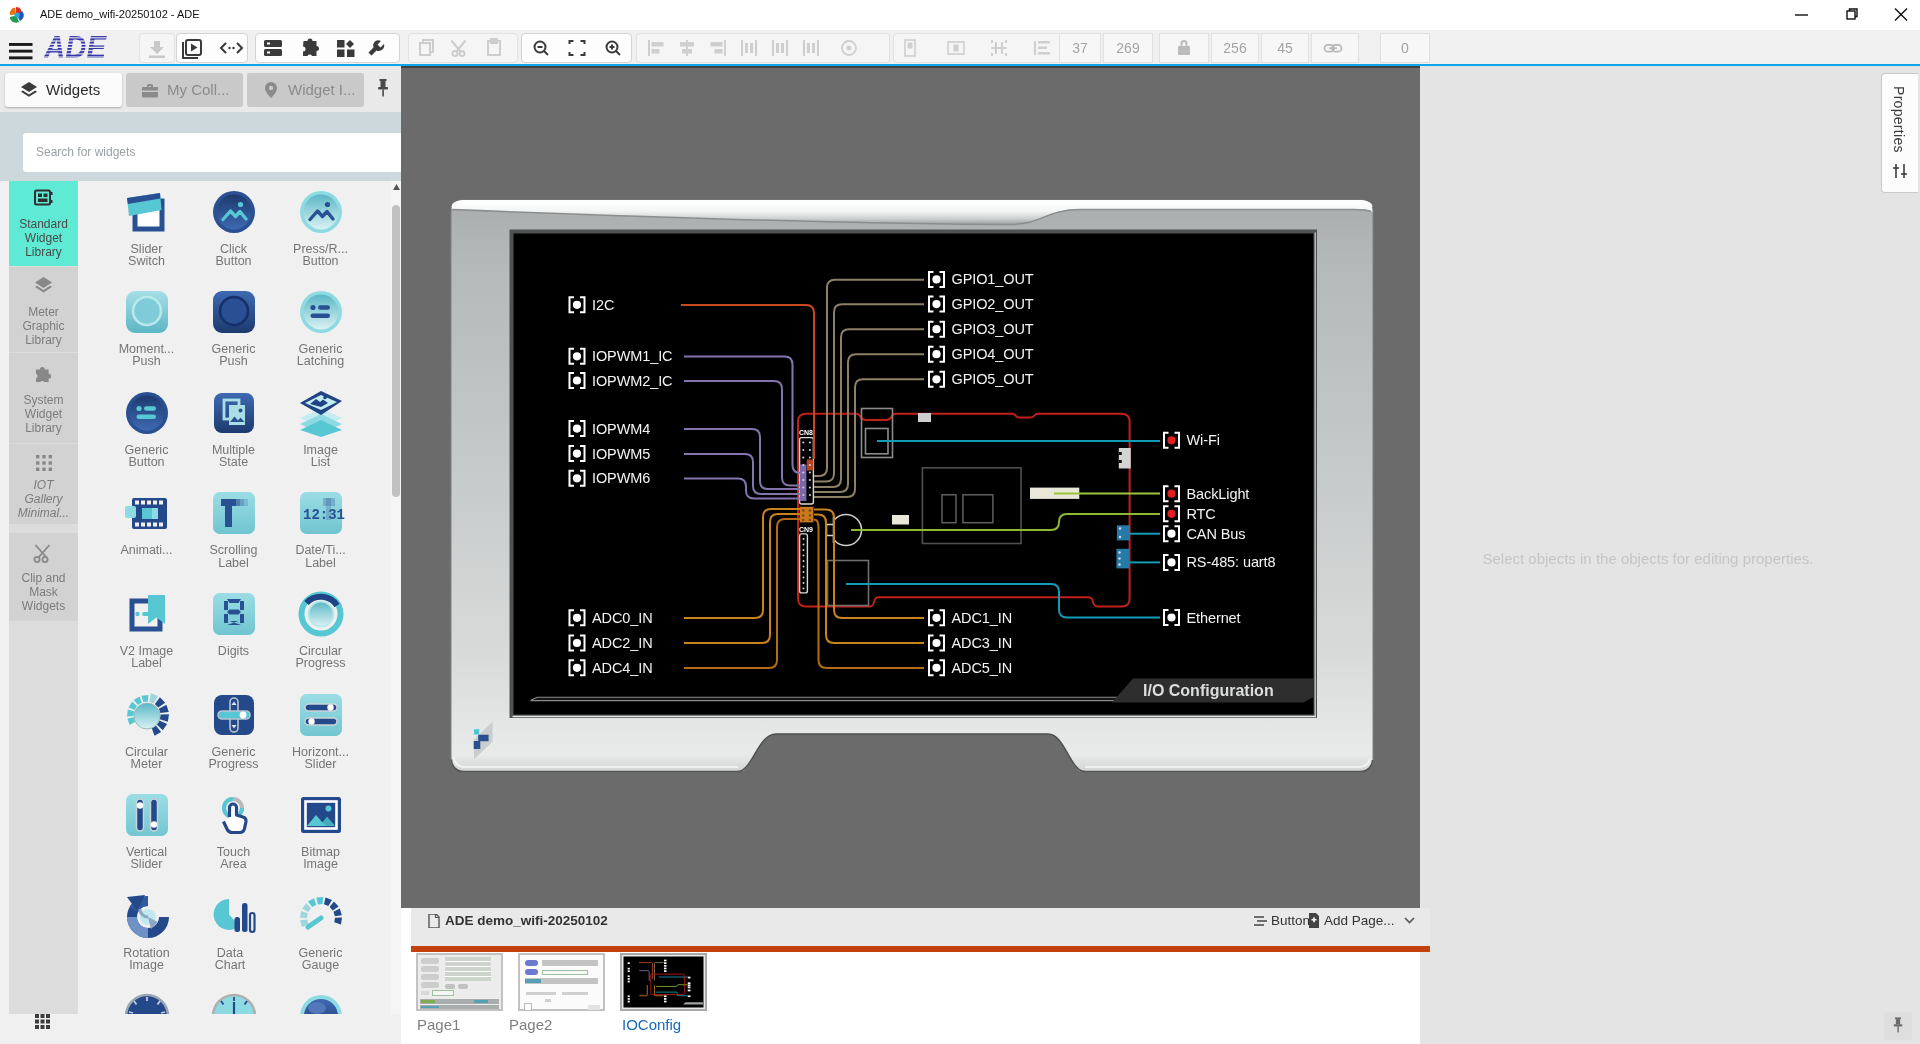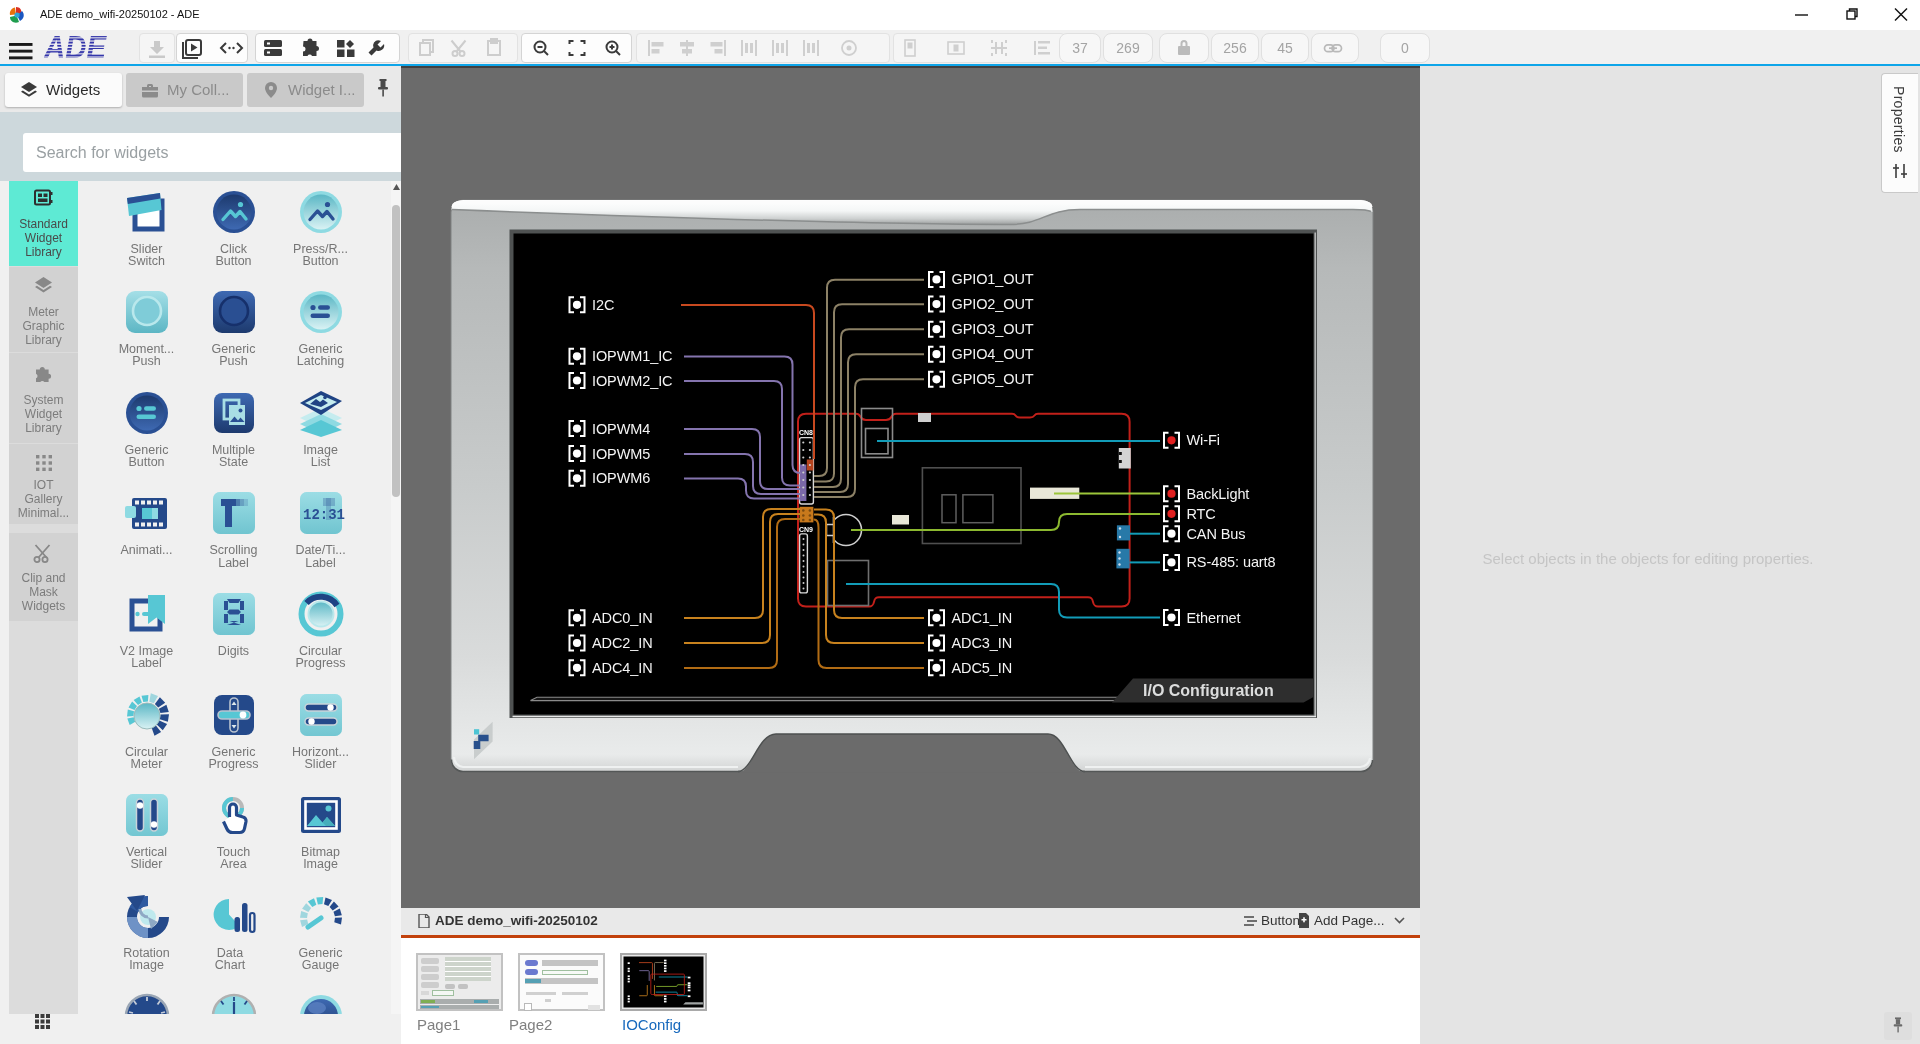--- a/index.html
+++ b/index.html
@@ -3,41 +3,41 @@
 <meta charset="utf-8">
 <style>
 * { margin:0; padding:0; box-sizing:border-box; }
 html,body { width:1920px; height:1044px; overflow:hidden; font-family:"Liberation Sans", sans-serif; background:#fff; }
 .abs { position:absolute; }
 #titlebar { position:absolute; left:0; top:0; width:1920px; height:30px; background:#ffffff; }
 #titlebar .ttext { position:absolute; left:40px; top:8px; font-size:11px; color:#111; }
 #toolbar { position:absolute; left:0; top:30px; width:1920px; height:36px; background:#f0f0f0; border-bottom:2px solid #0ea5e9; }
 .tgroup { position:absolute; top:3px; height:30px; background:#fdfdfd; border:1px solid #d4d4d4; border-radius:4px; }
 .tgroup.dis { background:#f5f5f5; border-color:#e2e2e2; }
-.numfield { position:absolute; top:3px; height:30px; background:#f7f7f7; border:1px solid #e0e0e0; border-radius:8px; color:#a4a4a4; font-size:14px; text-align:center; line-height:28px; }
+.numfield { position:absolute; top:3px; height:30px; background:#f7f7f7; border:1px solid #e0e0e0; border-radius:0; color:#a4a4a4; font-size:14px; text-align:center; line-height:28px; }
 #leftpanel { position:absolute; left:0; top:66px; width:401px; height:978px; background:#f0f0f0; }
 #tabsrow { position:absolute; left:0; top:0; width:401px; height:46px; background:#e9e9e9; }
 .ltab { position:absolute; top:7px; height:34px; border-radius:3px; font-size:15px; }
 #searcharea { position:absolute; left:0; top:46px; width:401px; height:69px; background:#cdd8dc; }
-#searchbox { position:absolute; left:23px; top:21px; width:388px; height:39px; background:#ffffff; border-radius:3px; color:#9aa0a3; font-size:16px; line-height:39px; padding-left:13px; }
+#searchbox { position:absolute; left:23px; top:21px; width:388px; height:39px; background:#ffffff; border-radius:3px; color:#9aa0a3; font-size:12px; line-height:39px; padding-left:13px; }
 #railcol { position:absolute; left:9px; top:115px; width:69px; height:855px; background:#dcdcdc; }
 .railblk { position:absolute; left:0; width:69px; text-align:center; color:#7c7c7c; font-size:12px; line-height:14px; }
 .railblk.sel { background:#5eead4; color:#4a4a4a; }
 #gridarea { position:absolute; left:78px; top:115px; width:313px; height:855px; background:#f0f0f0; }
 .wlabel { position:absolute; width:86px; text-align:center; font-size:12.5px; line-height:12.3px; color:#757575; }
 .wicon { position:absolute; width:48px; height:48px; }
 #scrollbar { position:absolute; left:391px; top:115px; width:10px; height:855px; background:#f5f5f5; }
 #sthumb { position:absolute; left:1px; top:24px; width:8px; height:292px; background:#c1c1c1; border-radius:4px; }
 #canvas { position:absolute; left:401px; top:66px; width:1019px; height:842px; background:linear-gradient(#414141 0,#414141 2px,#6b6b6b 2px); }
 #rightpanel { position:absolute; left:1420px; top:66px; width:500px; height:978px; background:#e4e4e4; }
 #proptab { position:absolute; left:461px; top:7px; width:37px; height:120px; background:#fcfcfc; border:1px solid #c9c9c9; border-right:none; border-radius:4px 0 0 4px; }
 #proptext { position:absolute; left:9px; top:12px; writing-mode:vertical-rl; font-size:14px; color:#3c3c3c; letter-spacing:0.3px; }
 #selmsg { position:absolute; left:0; top:484px; width:456px; text-align:center; font-size:15px; color:#c5c5c5; }
 #bottompanel { position:absolute; left:401px; top:908px; width:1019px; height:136px; background:#ffffff; }
-#bphead { position:absolute; left:0; top:0; width:1019px; height:30px; background:#e9e9e9; border-bottom:3px solid #c2410c; }
+#bphead { position:absolute; left:10px; top:0; width:1019px; height:44px; background:#e9e9e9; border-bottom:6px solid #c2410c; }
 #bptitle { position:absolute; left:34px; top:5px; font-size:13.5px; font-weight:bold; color:#333; }
 .thumb { position:absolute; top:45px; width:87px; height:58px; background:#ececec; border:2px solid #c2c2c2; }
 .tlabel { position:absolute; top:108px; font-size:15px; color:#808080; }
 svg { display:block; }
 </style>
 </head>
 <body>
 
 <div id="titlebar">
   <svg class="abs" style="left:8px;top:6px" width="18" height="18" viewBox="0 0 18 18">
@@ -292,21 +292,21 @@
             <rect x="6.3" y="0" width="3.4" height="3.4"></rect>
             <rect x="12.6" y="0" width="3.4" height="3.4"></rect>
         <rect x="0" y="6.3" width="3.4" height="3.4"></rect>
             <rect x="6.3" y="6.3" width="3.4" height="3.4"></rect>
             <rect x="12.6" y="6.3" width="3.4" height="3.4"></rect>
         <rect x="0" y="12.6" width="3.4" height="3.4"></rect>
             <rect x="6.3" y="12.6" width="3.4" height="3.4"></rect>
             <rect x="12.6" y="12.6" width="3.4" height="3.4"></rect>
           </g>
       </svg>
-      <div style="position:absolute;top:34px;width:69px;">IOT<br>Gallery<br>Minimal...</div>
+      <div style="position:absolute;top:34px;width:69px;font-style:italic;">IOT<br>Gallery<br>Minimal...</div>
     </div>
     <div class="railblk" style="top:352px;height:88px;background:#d2d2d2;">
       <svg class="abs" style="left:24px;top:11px" width="21" height="21" viewBox="0 0 21 21" stroke="#888" fill="none" stroke-width="1.8">
         <circle cx="4" cy="15.5" r="2.6"></circle>
           <circle cx="12" cy="15.5" r="2.6"></circle>
         <path d="M5.5 13.5 L16.5 1 M13.5 13.5 L2.5 1"></path>
       </svg>
       <div style="position:absolute;top:38px;width:69px;">Clip and<br>Mask<br>Widgets</div>
     </div>
   </div>

